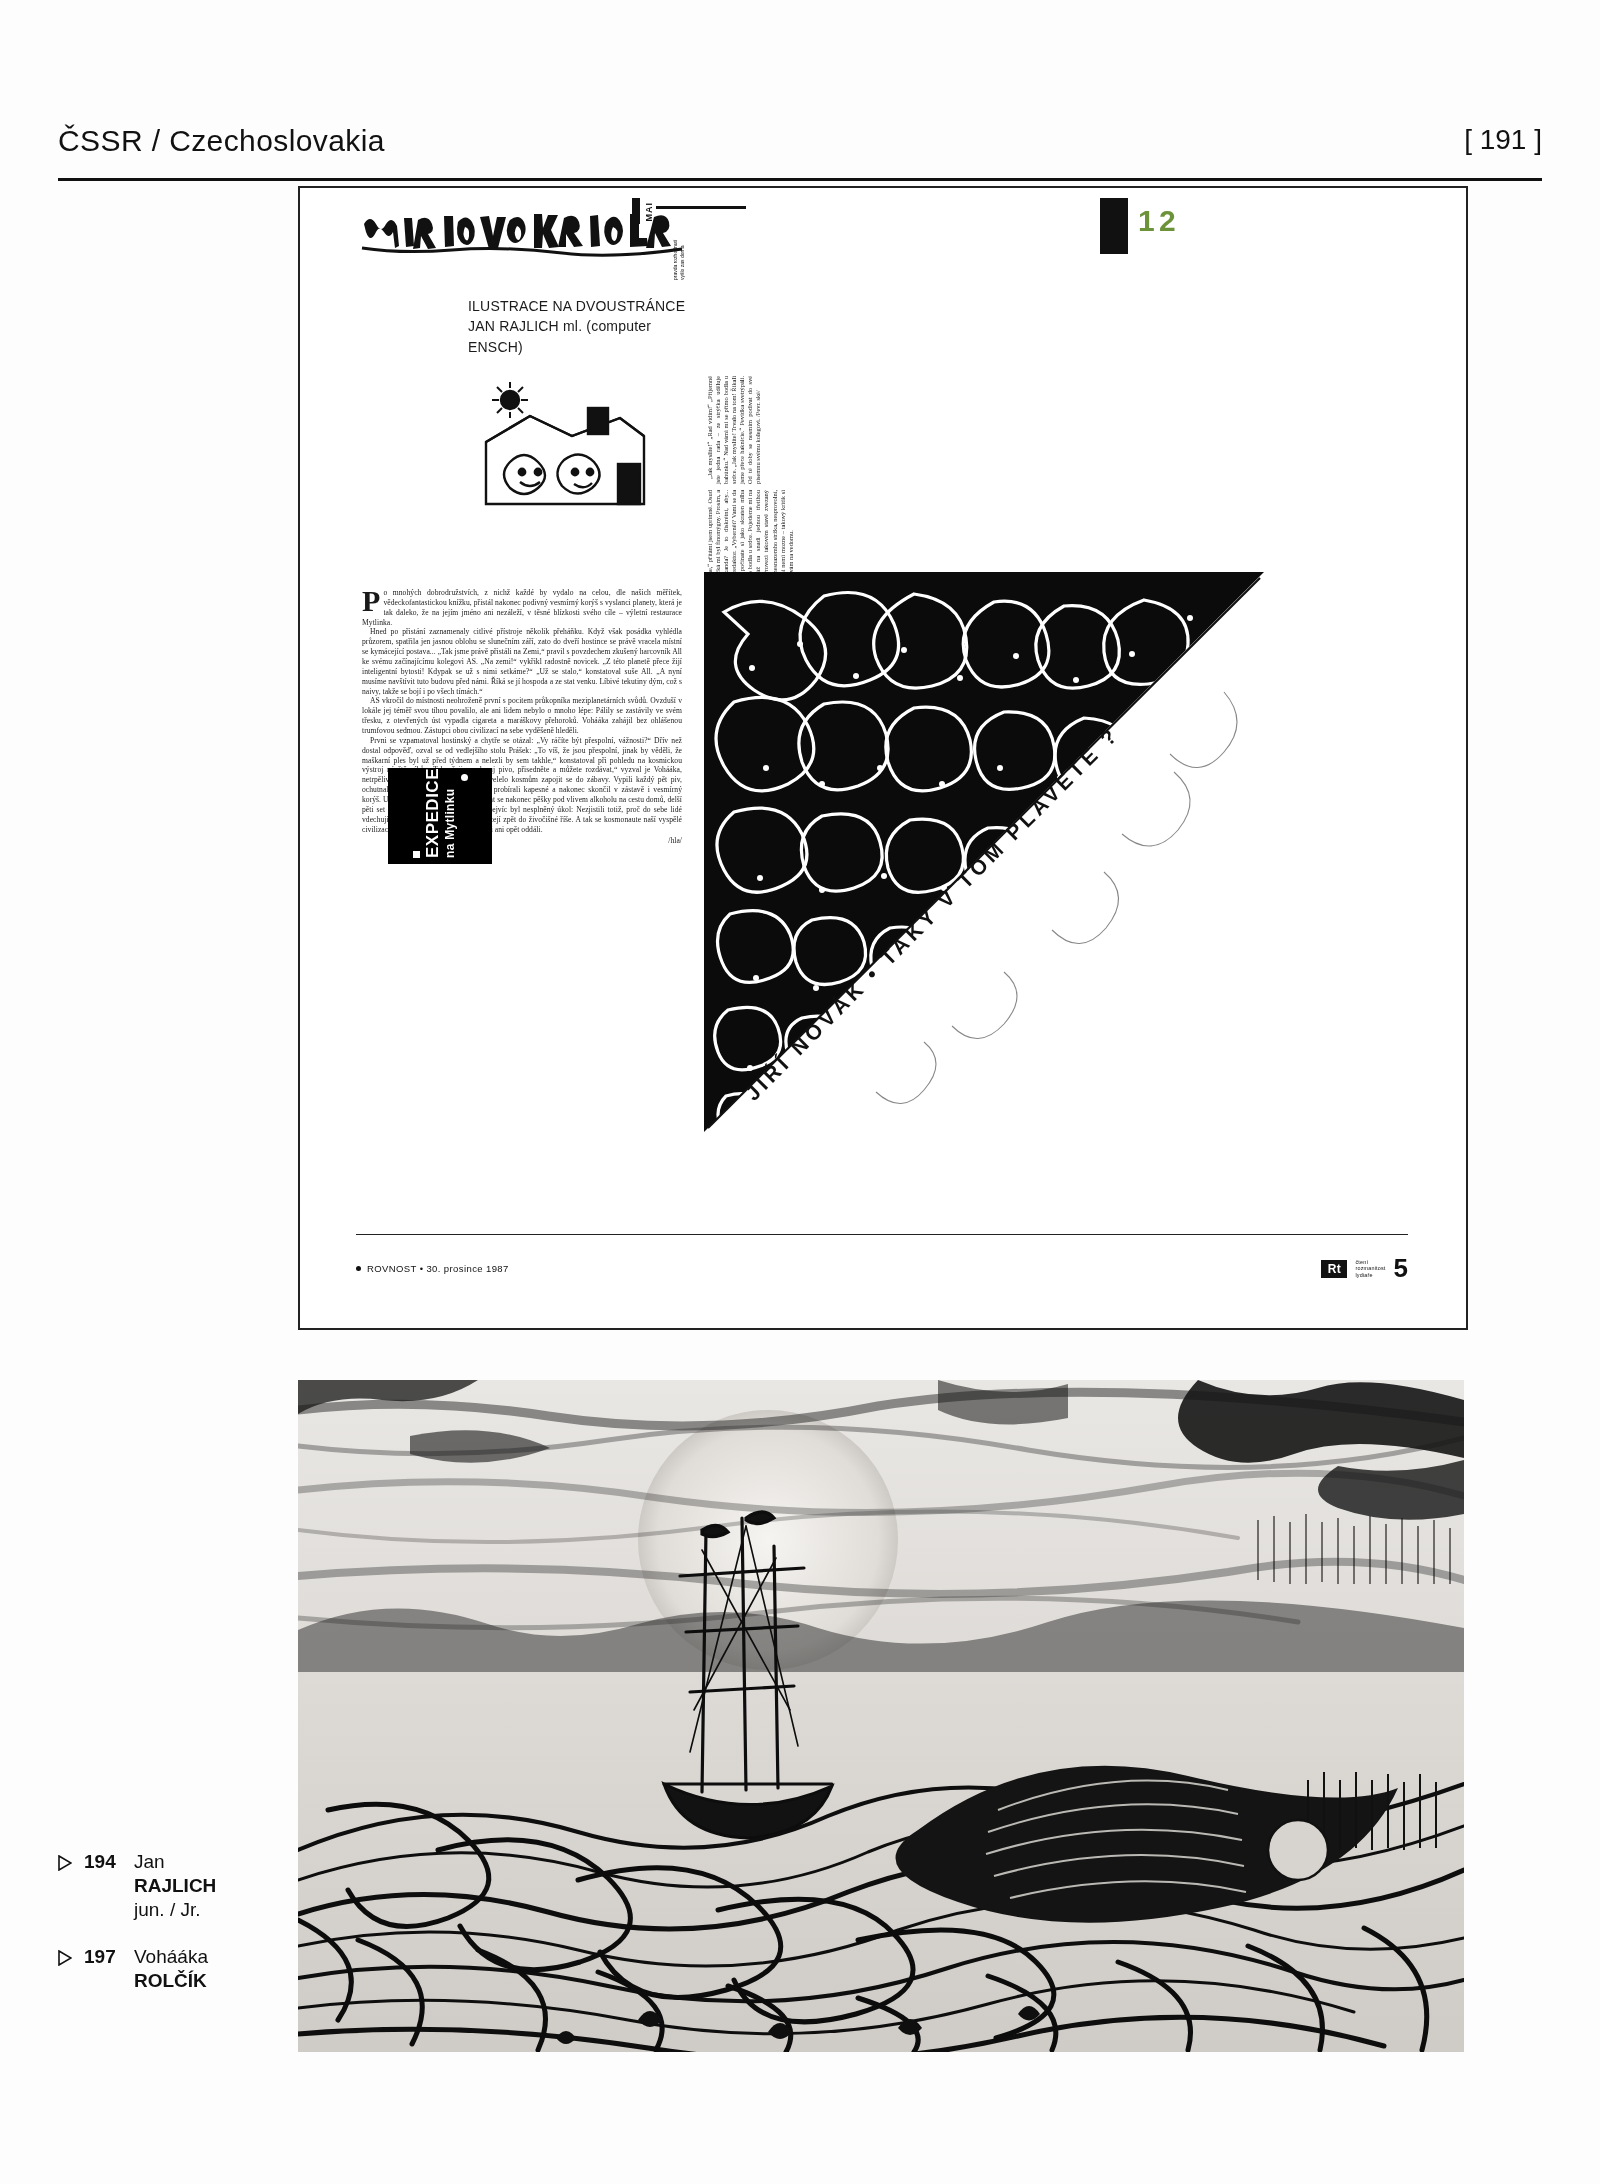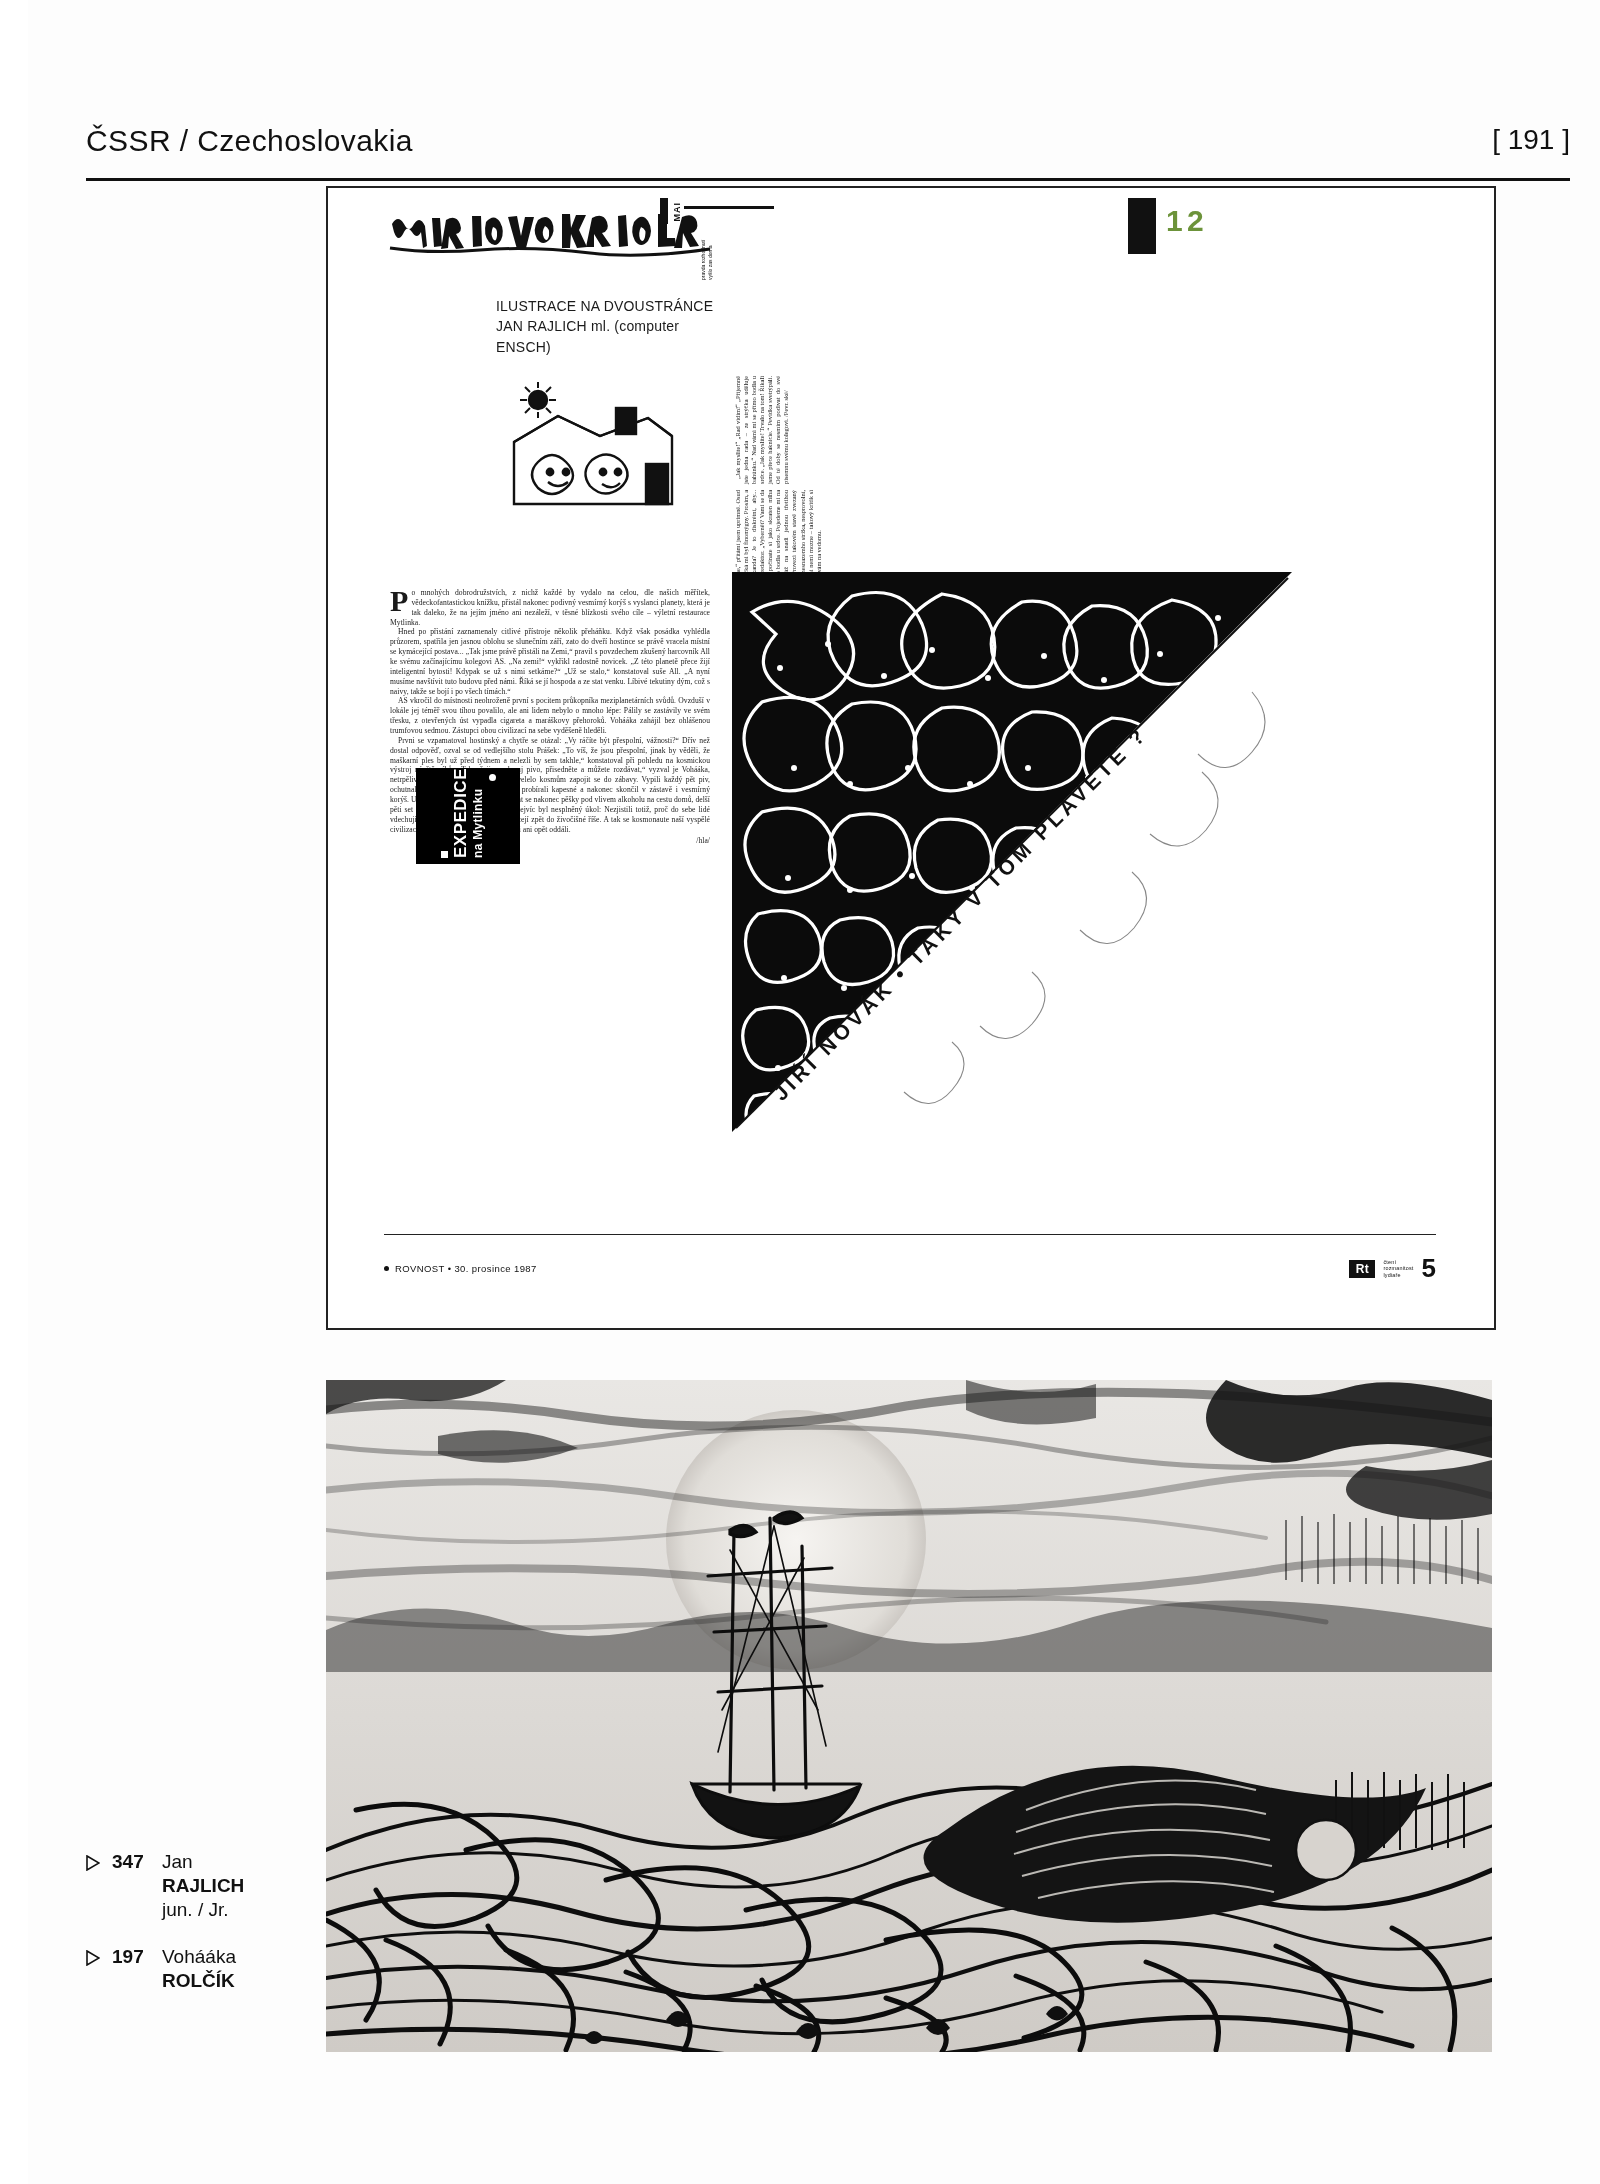--- a/index.html
+++ b/index.html
@@ -12,21 +12,20 @@
     height: 2184px;
     position: relative;
     font-family: "Liberation Sans", sans-serif;
     color: #111111;
     overflow: hidden;
   }
   .page {
     position: absolute;
     inset: 0;
     background: #fdfdfd;
-    margin-left: 28px;
   }
 
   
   .runhead {
     position: absolute;
     left: 58px;
     top: 126px;
     width: 1484px;
     height: 52px;
     border-bottom: 3px solid #111;
@@ -635,21 +634,21 @@
   </div>
 
   <div class="caplist">
 
     <div class="cap-row">
       <span class="tri-h">
         <svg width="14" height="16" viewBox="0 0 14 16" aria-hidden="true">
           <polygon points="1,1 13,8 1,15" fill="none" stroke="#111" stroke-width="1.6"></polygon>
         </svg>
       </span>
-      <span class="cap-num">347</span>
+      <span class="cap-num">194</span>
       <span class="cap-name">
         <span class="n">Jan</span>
         <span class="b">RAJLICH</span>
         <span class="n">jun. / Jr.</span>
       </span>
     </div>
 
     <div class="cap-row">
       <span class="tri-h">
         <svg width="14" height="16" viewBox="0 0 14 16" aria-hidden="true">

